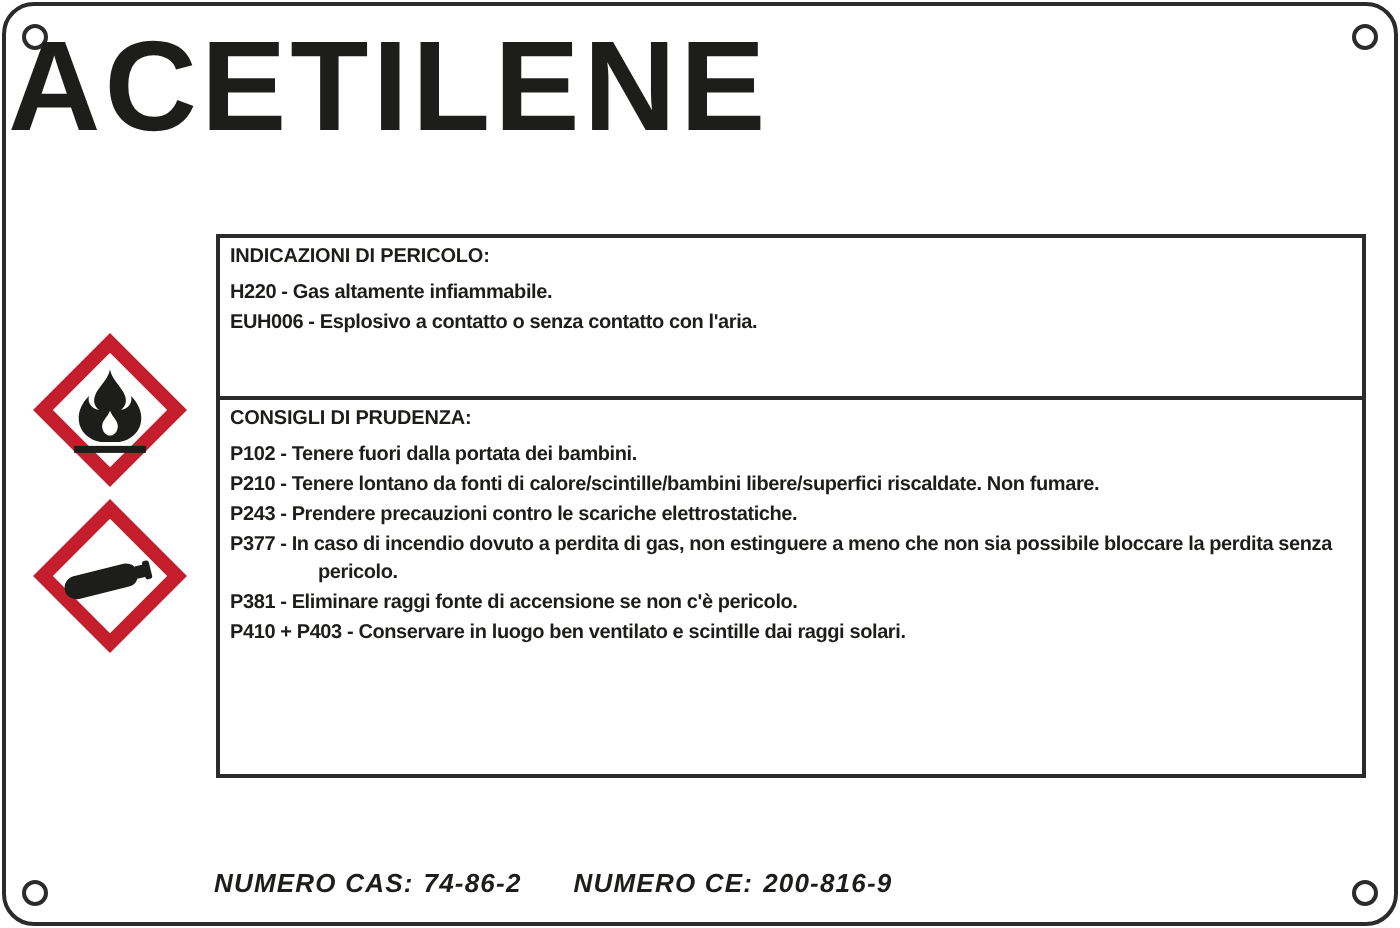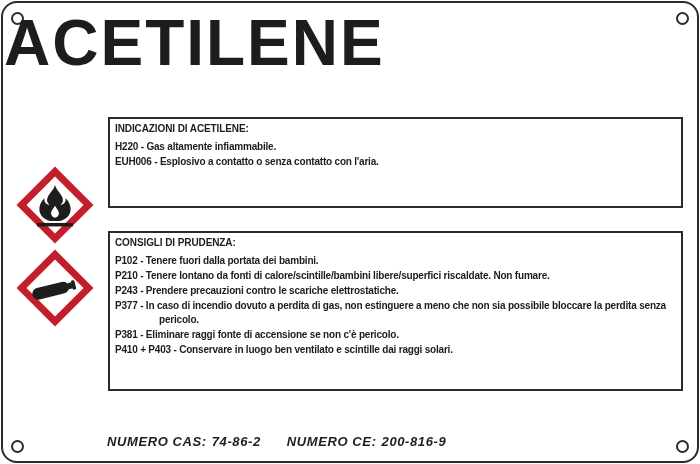--- a/index.html
+++ b/index.html
@@ -36,21 +36,21 @@
   .picto.cylinder{top:249px;}
   .diamond{fill:#fff;stroke:var(--pictogram_red);stroke-width:9;stroke-linejoin:miter;}
   .glyph{fill:var(--ink);}
   .glyph-white{fill:#fff;}
   .box{
     position:absolute;left:108px;width:575px;box-sizing:border-box;
     border:2px solid var(--border);background:#fff;
     padding:3px 8px 3px 5px;
   }
   .box.hazard{top:117px;height:91px;}
-  .box.precaution{top:231px;height:160px;}
+  .box.precaution{top:198px;height:191px;}
   .box-heading{
     margin:0 0 4px 0;font-size:10px;font-weight:bold;line-height:14px;
     letter-spacing:-0.1px;
   }
   .statement{
     margin:0 0 1px 0;font-size:10px;font-weight:bold;line-height:14px;
     letter-spacing:-0.2px;padding-left:44px;text-indent:-44px;
   }
   .footer{
     position:absolute;left:107px;top:434px;font-size:13px;font-weight:bold;
@@ -89,21 +89,21 @@
 <svg class="picto cylinder" viewBox="0 0 100 100" aria-hidden="true">
   <rect class="diamond" x="19.6" y="19.6" width="60.8" height="60.8" transform="rotate(45 50 50)"></rect>
   <g transform="rotate(-14 50 51)">
     <rect class="glyph" x="20" y="44.5" width="48" height="15" rx="7.5"></rect>
     <rect class="glyph" x="67" y="48" width="5.5" height="8"></rect>
     <rect class="glyph" x="72" y="46" width="4.5" height="12" rx="1.5"></rect>
   </g>
 </svg>
 
 <div class="box hazard">
-  <p class="box-heading">INDICAZIONI DI ACETILENE:</p>
+  <p class="box-heading">INDICAZIONI DI PERICOLO:</p>
   <p class="statement">H220 - Gas altamente infiammabile.</p>
   <p class="statement">EUH006 - Esplosivo a contatto o senza contatto con l'aria.</p>
 </div>
 
 <div class="box precaution">
   <p class="box-heading">CONSIGLI DI PRUDENZA:</p>
   <p class="statement">P102 - Tenere fuori dalla portata dei bambini.</p>
   <p class="statement">P210 - Tenere lontano da fonti di calore/scintille/bambini libere/superfici riscaldate. Non fumare.</p>
   <p class="statement">P243 - Prendere precauzioni contro le scariche elettrostatiche.</p>
   <p class="statement">P377 - In caso di incendio dovuto a perdita di gas, non estinguere a meno che non sia possibile bloccare la perdita senza pericolo.</p>

